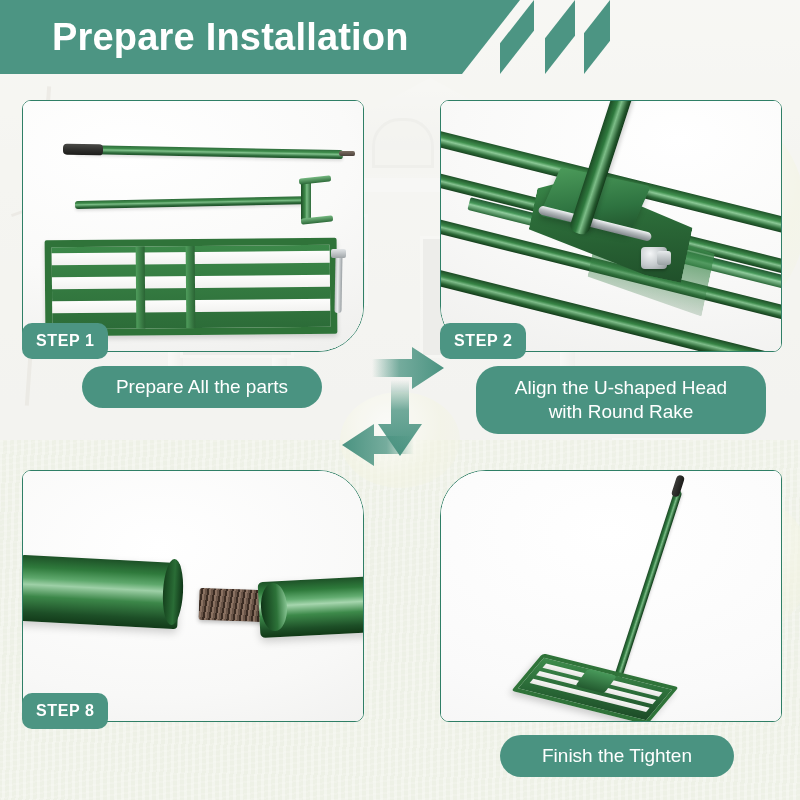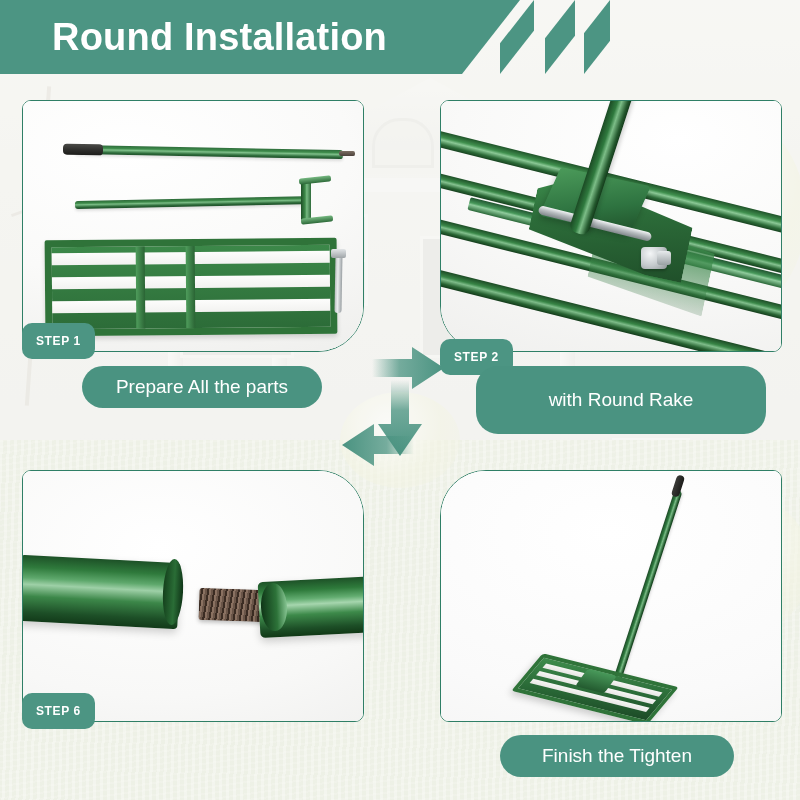--- a/index.html
+++ b/index.html
@@ -61,25 +61,25 @@
   
   .card{position:absolute;border:1.6px solid #2f7f66;background:#fbfbfa;overflow:hidden;}
   #card1{left:22px;top:100px;width:340px;height:250px;border-radius:9px 9px 46px 9px;}
   #card2{left:440px;top:100px;width:340px;height:250px;border-radius:9px 9px 9px 46px;}
   #card3{left:22px;top:470px;width:340px;height:250px;border-radius:9px 46px 9px 9px;}
   #card4{left:440px;top:470px;width:340px;height:250px;border-radius:46px 9px 9px 9px;}
   .photo{position:absolute;inset:0;background:#fbfbfa;overflow:hidden;}
 
   
   .badge{position:absolute;height:36px;background:#4c9583;color:#fff;
-    font-size:12px;font-weight:bold;letter-spacing:.6px;
+    font-size:16px;font-weight:bold;letter-spacing:.6px;
     display:flex;align-items:center;justify-content:center;padding:0 14px;
     border-radius:10px;z-index:6;}
   #badge1{left:22px;top:323px;}
-  #badge2{left:440px;top:323px;margin-top:16px;}
+  #badge2{left:440px;top:323px;}
   #badge3{left:22px;top:693px;}
   #badge4{left:440px;top:693px;}
 
   
   .pill{position:absolute;background:#4a9381;color:#fff;border-radius:22px;
     font-size:19px;line-height:24px;text-align:center;
     display:flex;align-items:center;justify-content:center;padding:8px 22px;z-index:6;}
   #pill1{left:82px;top:366px;width:196px;height:26px;}
   #pill2{left:476px;top:366px;width:246px;height:52px;}
   #pill3{left:32px;top:735px;width:290px;height:26px;}
@@ -245,21 +245,21 @@
     <div class="blossom" style="left:700px;top:500px;width:110px;height:130px;"></div>
     <div class="blossom" style="left:340px;top:392px;width:120px;height:96px;"></div>
 
     <div class="bg-veil"></div>
   </div>
 
   <div class="banner"></div>
   <div class="stripe s1"></div>
   <div class="stripe s2"></div>
   <div class="stripe s3"></div>
-  <div class="banner-title">Round Installation</div>
+  <div class="banner-title">Prepare Installation</div>
 
   <svg class="arrow" id="arrowRight" viewBox="0 0 72 42">
     <defs>
       <linearGradient id="gR" x1="0" y1="0" x2="1" y2="0">
         <stop offset="0" stop-color="#4a9381" stop-opacity="0"></stop>
         <stop offset="38%" stop-color="#4a9381" stop-opacity=".75"></stop>
         <stop offset="100%" stop-color="#4a9381" stop-opacity="1"></stop>
       </linearGradient>
     </defs>
     <path d="M0 12 H40 V0 L72 21 L40 42 V30 H0 Z" fill="url(#gR)"></path>
@@ -324,35 +324,36 @@
       <div class="ubr2"></div>
       <div class="shaftpin"></div>
       <div class="handle2"></div>
       <div class="nut"></div>
       <div class="nut2"></div>
     </div>
   </div>
   <div class="badge" id="badge2">STEP 2</div>
   <div class="pill" id="pill2">
     <div>
+      <div>Align the U-shaped Head</div>
       <div>with Round Rake</div>
     </div>
   </div>
 
   <div class="card" id="card3">
     <div class="photo">
       <div class="p3bg"></div>
       <div class="tube"></div>
       <div class="tube-mouth"></div>
       <div class="thread"></div>
       <div class="tube2"></div>
       <div class="tube2-c"></div>
     </div>
   </div>
-  <div class="badge" id="badge3">STEP 6</div>
+  <div class="badge" id="badge3">STEP 8</div>
 
   <div class="card" id="card4">
     <div class="photo">
       <div class="p4bg"></div>
       <div class="r4handle"></div>
       <div class="r4grip"></div>
       <div class="r4head">
         <div class="r4slot" style="top:5px;"></div>
         <div class="r4slot" style="top:14px;"></div>
         <div class="r4slot" style="top:23px;"></div>

